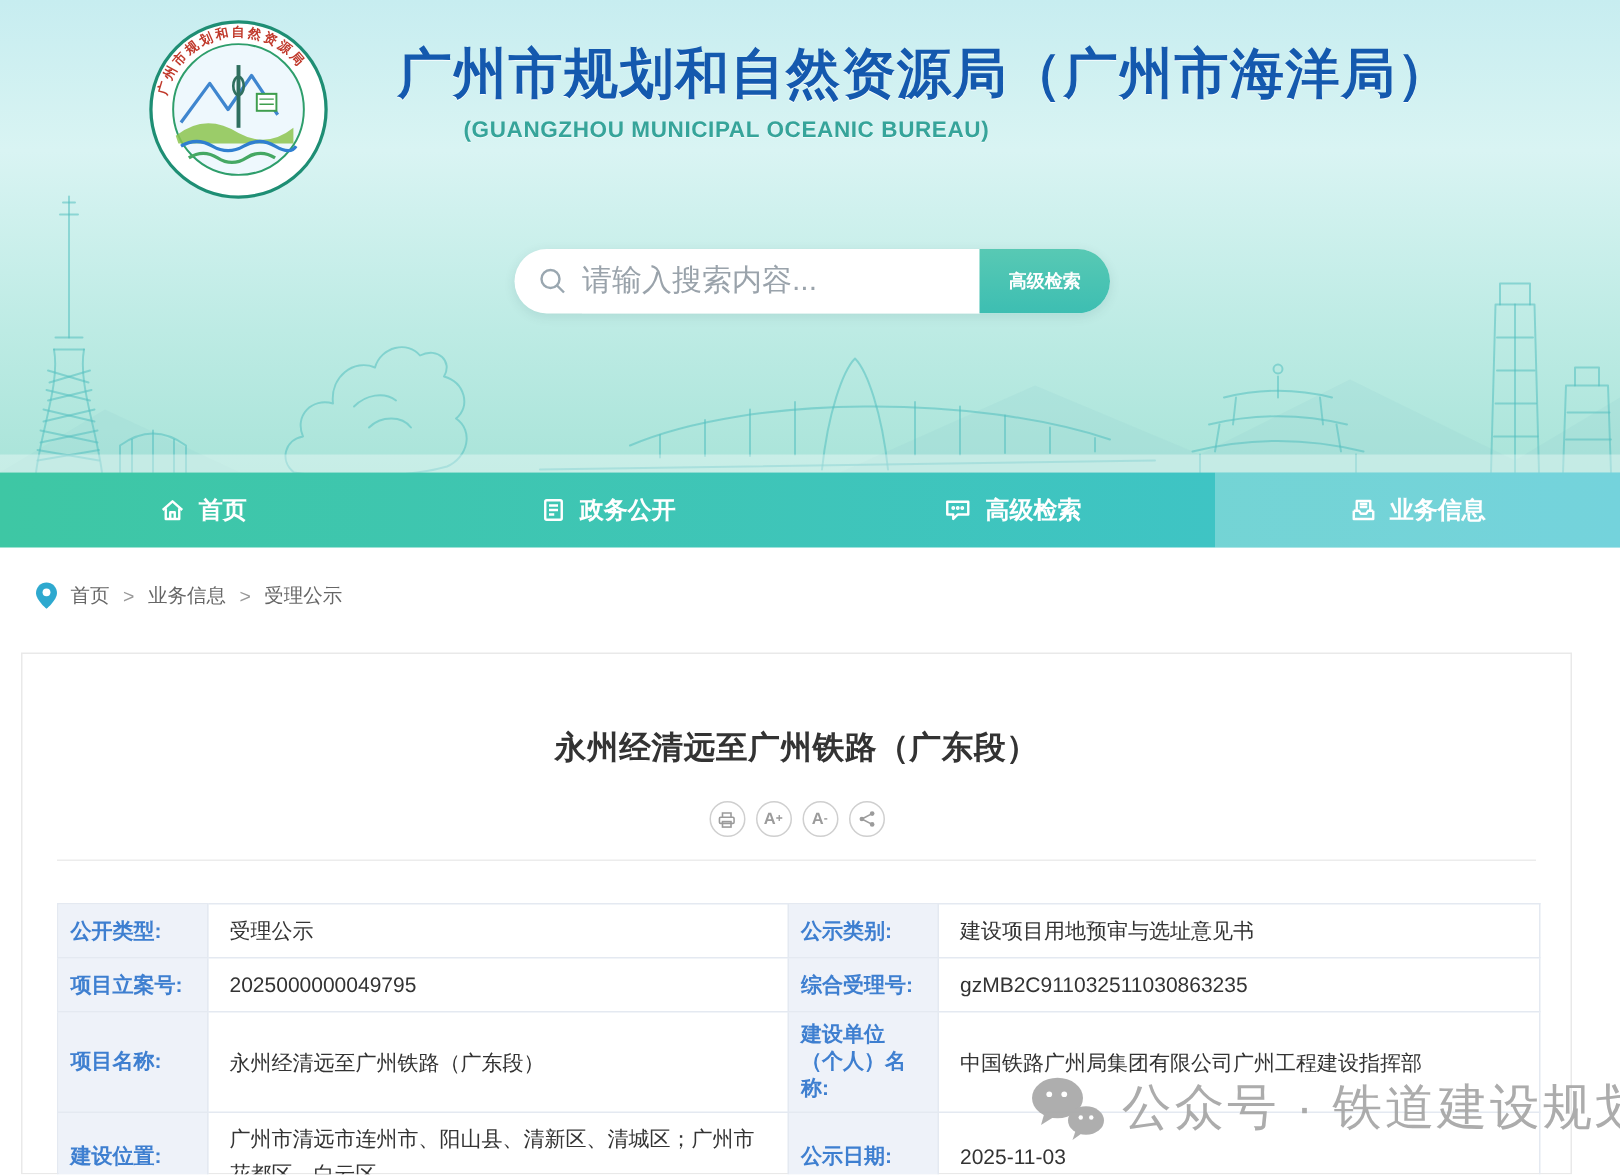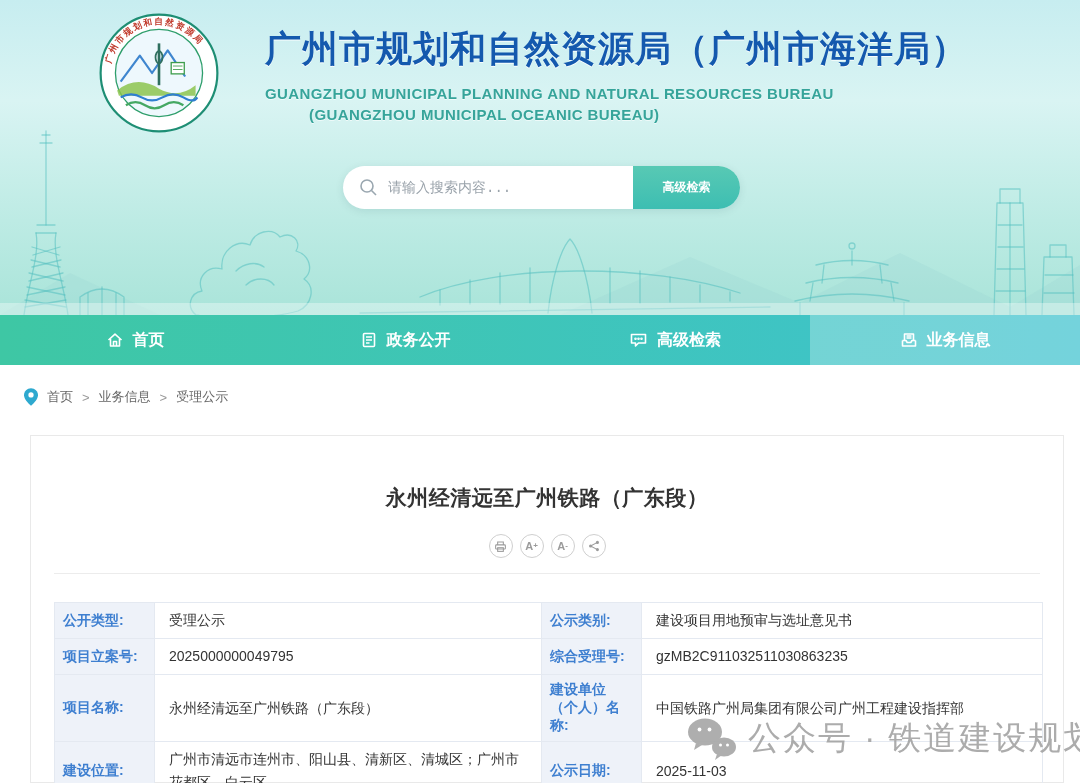--- a/index.html
+++ b/index.html
@@ -14,43 +14,43 @@
   .banner-titles { position:absolute; left:265px; top:25px; }
   .title-cn { font-size:36px; font-weight:bold; color:#1459ae; letter-spacing:1px;
     text-shadow:0 1px 0 rgba(255,255,255,.85); }
   .title-en { font-size:15px; font-weight:bold; color:#36a49a; letter-spacing:.4px; margin-top:11px;
     text-shadow:0 1px 0 rgba(255,255,255,.6); }
   .title-en2 { margin-top:4px;margin-left:44px; }
   .search-wrap { position:absolute; left:343px; top:166px; width:397px; height:43px;
     display:flex; align-items:stretch; border-radius:22px; overflow:hidden; background:#fff;
     box-shadow:0 2px 8px rgba(0,60,70,.10); }
   .search-icon-box { display:flex; align-items:center; padding-left:16px; padding-right:10px; }
-  .search-input { flex:1; border:none; outline:none; font-size:14px; color:#0f766e;
-    font-family:Liberation Mono, monospace; }
+  .search-input { flex:1; border:none; outline:none; font-size:20px; color:#0f766e;
+    font-family:Liberation Sans, sans-serif; }
   .search-input::placeholder { color:#9aa3ab; }
   .search-btn { width:107px; border:none; cursor:pointer; color:#fff; font-size:12px; font-weight:bold;
     background:linear-gradient(180deg,#58c9b4 0%,#3dbeb2 100%);
     font-family:"Liberation Sans", sans-serif; }
 
   
   .nav { position:absolute; left:0; top:315px; width:1080px; height:50px; display:flex;
     background:linear-gradient(90deg,#3ec7a4 0%,#3fc3cf 100%); }
   .nav-item { flex:1; display:flex; align-items:center; justify-content:center; gap:9px;
     color:#fff; font-size:16px; font-weight:bold; cursor:pointer; }
   .nav-item.active { background:rgba(255,255,255,.28); }
   .nav-item svg { display:block; }
 
   
   .breadcrumb { position:absolute; left:24px; top:388px; display:flex; align-items:center; gap:9px;
     font-size:13px; color:#666; }
   .crumb { cursor:pointer; }
   .crumb-sep { color:#999; }
 
   
-  .card { position:absolute; left:30px; top:435px; width:1034px; height:348px;
+  .card { position:absolute; left:14px; top:435px; width:1034px; height:348px;
     background:#fff; border:1px solid #e9e9e9; }
   .article-title { padding-top:48px; text-align:center; font-size:21px; font-weight:bold; color:#333;
     letter-spacing:.5px; }
   .tools { margin-top:22px; display:flex; justify-content:center; gap:7px; }
   .tool-btn { width:24px; height:24px; border-radius:50%; border:1px solid #cfcfcf; background:#fff;
     display:flex; align-items:center; justify-content:center; color:#9b9b9b; cursor:pointer;
     font-size:11px; font-weight:bold; padding:0; }
   .tool-btn sup { font-size:8px; line-height:0; }
   .divider { margin:15px 23px 0 23px; border-top:1px solid #ececec; }
   .info-table { margin:28px 23px 0 23px; width:988px; border-collapse:collapse; table-layout:fixed; }
@@ -130,21 +130,20 @@
         <rect x="84" y="58" width="15" height="13" fill="#fff" stroke="#3f9e4e" stroke-width="1.5"></rect>
         <path d="M84,58 L99,58 M86,62 L97,62 M86,66 L97,66" stroke="#3f9e4e" stroke-width="1"></path>
         <path d="M22,90 Q45,72 70,88 Q92,100 112,84 L112,96 L24,96 Z" fill="#8cc44f" opacity=".85"></path>
         <path d="M26,98 Q38,91 50,98 T74,98 T98,98 T114,98" stroke="#2f7fd0" stroke-width="2.5" fill="none"></path>
         <path d="M32,107 Q43,100 54,107 T76,107 T98,107" stroke="#45a863" stroke-width="2.5" fill="none"></path>
       </g>
     </svg>
 
     <div class="banner-titles">
       <div class="title-cn">广州市规划和自然资源局（广州市海洋局）</div>
-      <div class="title-en">GUANGZHOU MUNICIPAL PLANNING AND NATURAL RESOURCES BUREAU</div>
       <div class="title-en title-en2">(GUANGZHOU MUNICIPAL OCEANIC BUREAU)</div>
     </div>
 
     <div class="search-wrap">
       <span class="search-icon-box">
         <svg width="19" height="19" viewBox="0 0 19 19" fill="none" stroke="#9aa7b0" stroke-width="1.6">
           <circle cx="8" cy="8" r="6"></circle>
             <path d="M12.5 12.5 L17 17"></path>
         </svg>
       </span>

